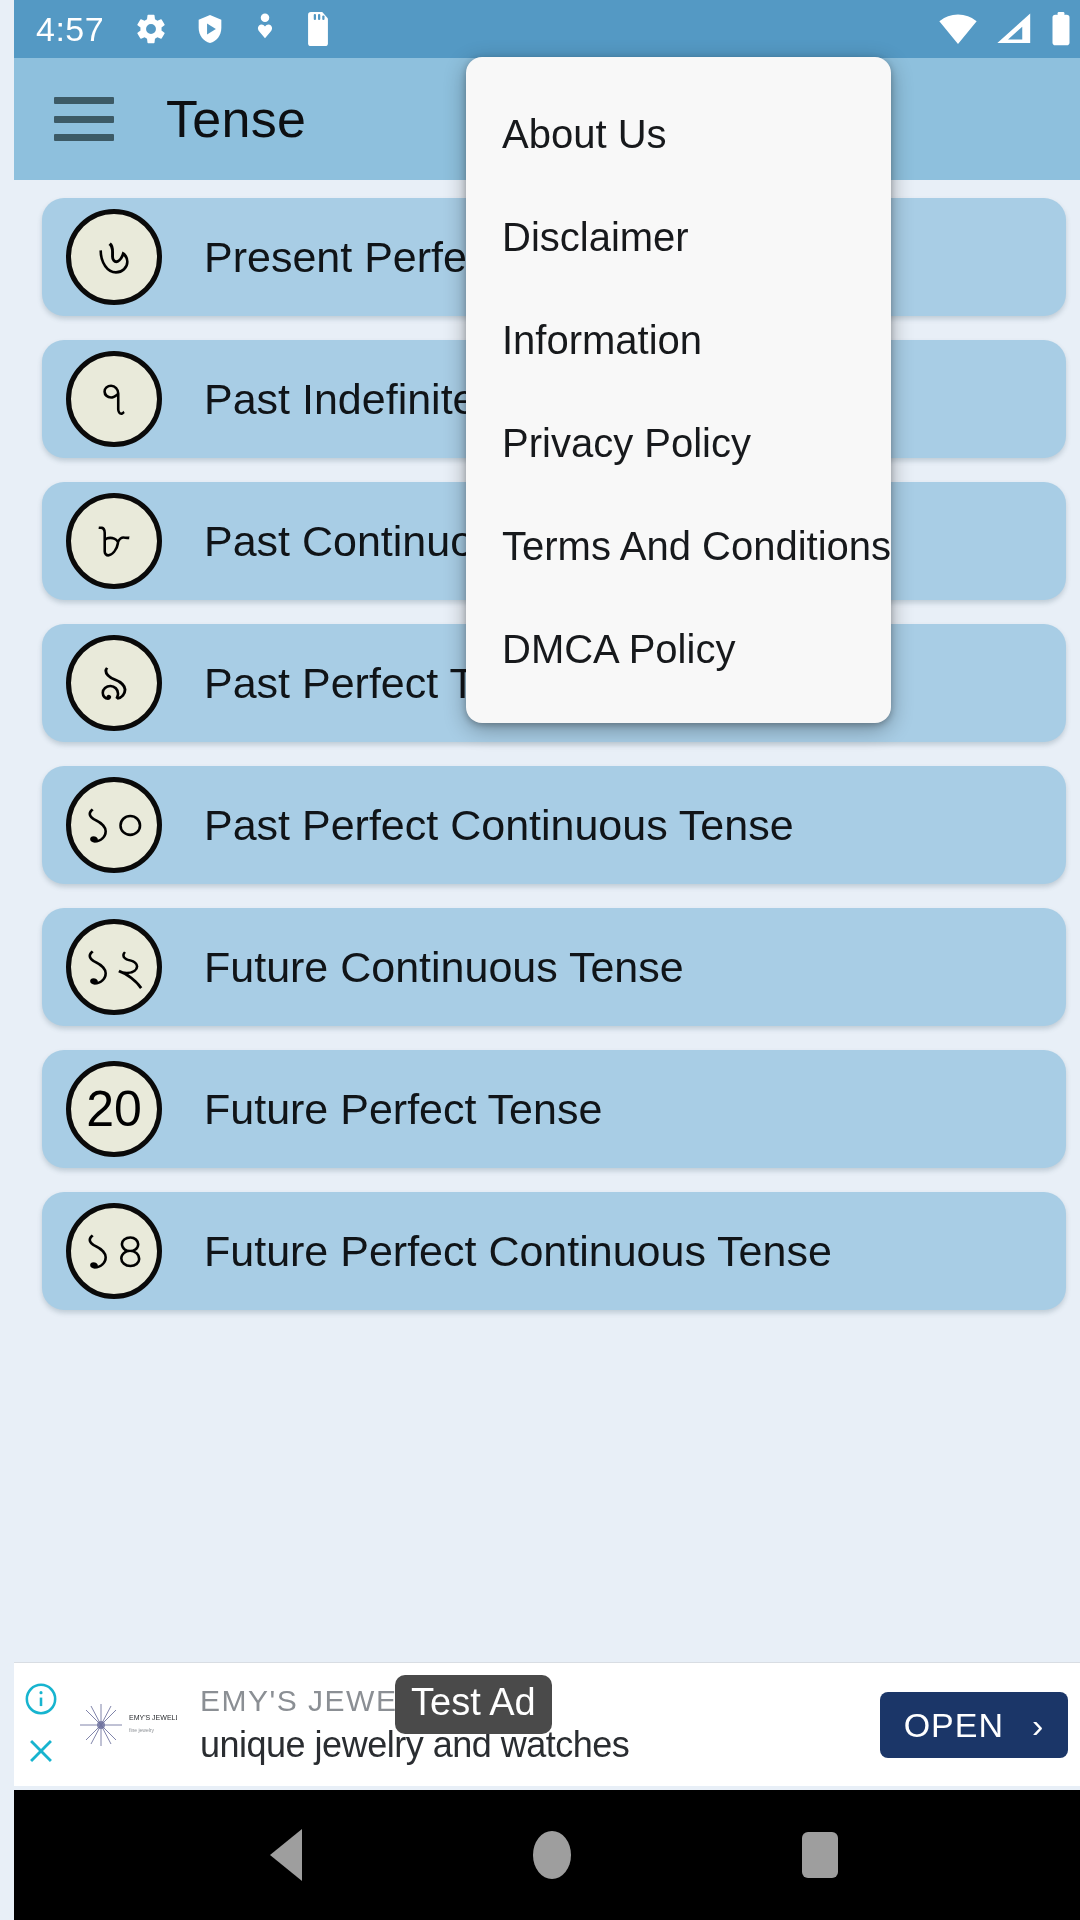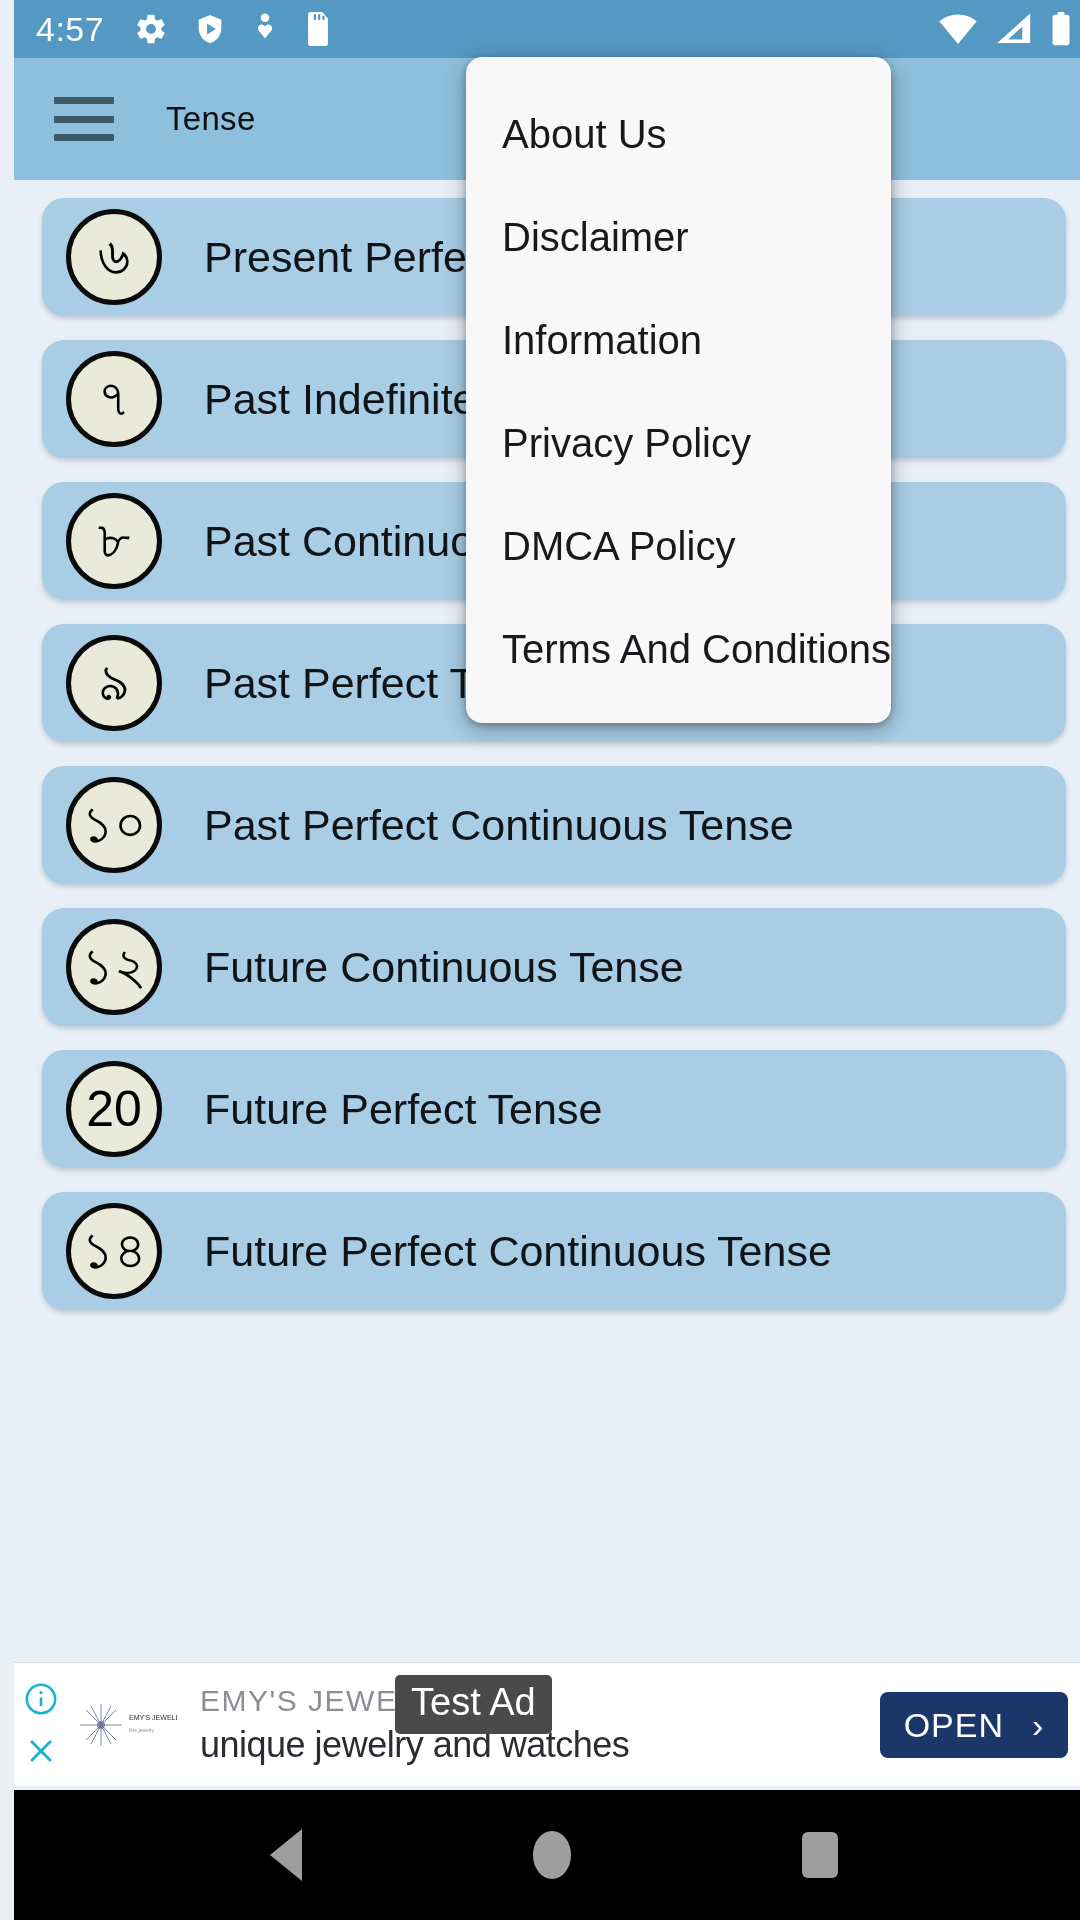--- a/index.html
+++ b/index.html
@@ -27,21 +27,21 @@
     position:absolute; top:58px; left:0; width:1080px; height:122px;
     background:#8ec0dd; display:flex; align-items:center;
   }
   .hamburger{
     width:60px; height:44px; margin-left:40px;
     display:flex; flex-direction:column; justify-content:space-between;
     cursor:pointer;
   }
   .hamburger span{ display:block; height:7px; background:#3c5a66; border-radius:1px; }
   .appbar-title{
-    margin-left:52px; font-size:33px; color:#0d0f12; font-weight:400;
+    margin-left:52px; font-size:52px; color:#0d0f12; font-weight:400;
     letter-spacing:.3px;
   }
 
   
   .list{
     position:absolute; top:180px; left:0; width:1080px; height:1480px;
     padding:18px 28px 0 28px;
   }
   .card{
     position:relative; height:118px; margin-bottom:24px;
@@ -93,21 +93,21 @@
   .ad-brand{
     font-size:30px; color:#8b8f94; letter-spacing:1.5px; font-weight:400;
   }
   .ad-head{
     font-size:36px; color:#2a2d31; margin-top:6px; font-weight:400;
     letter-spacing:-.5px;
   }
   .ad-testlabel{
     position:absolute; left:381px; top:1675px;
     background:#4a4a4a; color:#ffffff; font-size:38px;
-    padding:6px 16px 10px 16px; border-radius:5px; z-index:5;
+    padding:6px 16px 10px 16px; border-radius:10px; z-index:5;
   }
   .ad-open{
     position:absolute; right:26px; top:1692px;
     width:188px; height:66px; background:#1b3668; color:#fff;
     border-radius:8px; display:flex; align-items:center; justify-content:center;
     gap:28px; font-size:34px; letter-spacing:1px; cursor:pointer;
   }
 
   
   .navbar{
@@ -230,24 +230,24 @@
     <div class="menu-item">
         <span>Disclaimer</span>
       </div>
     <div class="menu-item">
         <span>Information</span>
       </div>
     <div class="menu-item">
         <span>Privacy Policy</span>
       </div>
     <div class="menu-item">
+        <span>Terms And Conditions</span>
+      </div>
+    <div class="menu-item">
         <span>DMCA Policy</span>
-      </div>
-    <div class="menu-item">
-        <span>Terms And Conditions</span>
       </div>
   </div>
 
   <div class="adbar">
     <div class="ad-side">
       <svg width="34" height="34" viewBox="0 0 24 24" fill="none" stroke="#17b4cf" stroke-width="1.8">
         <circle cx="12" cy="12" r="10"></circle>
         <line x1="12" y1="11" x2="12" y2="17"></line>
         <circle cx="12" cy="7.5" r="1.1" fill="#17b4cf" stroke="none"></circle>
       </svg>

